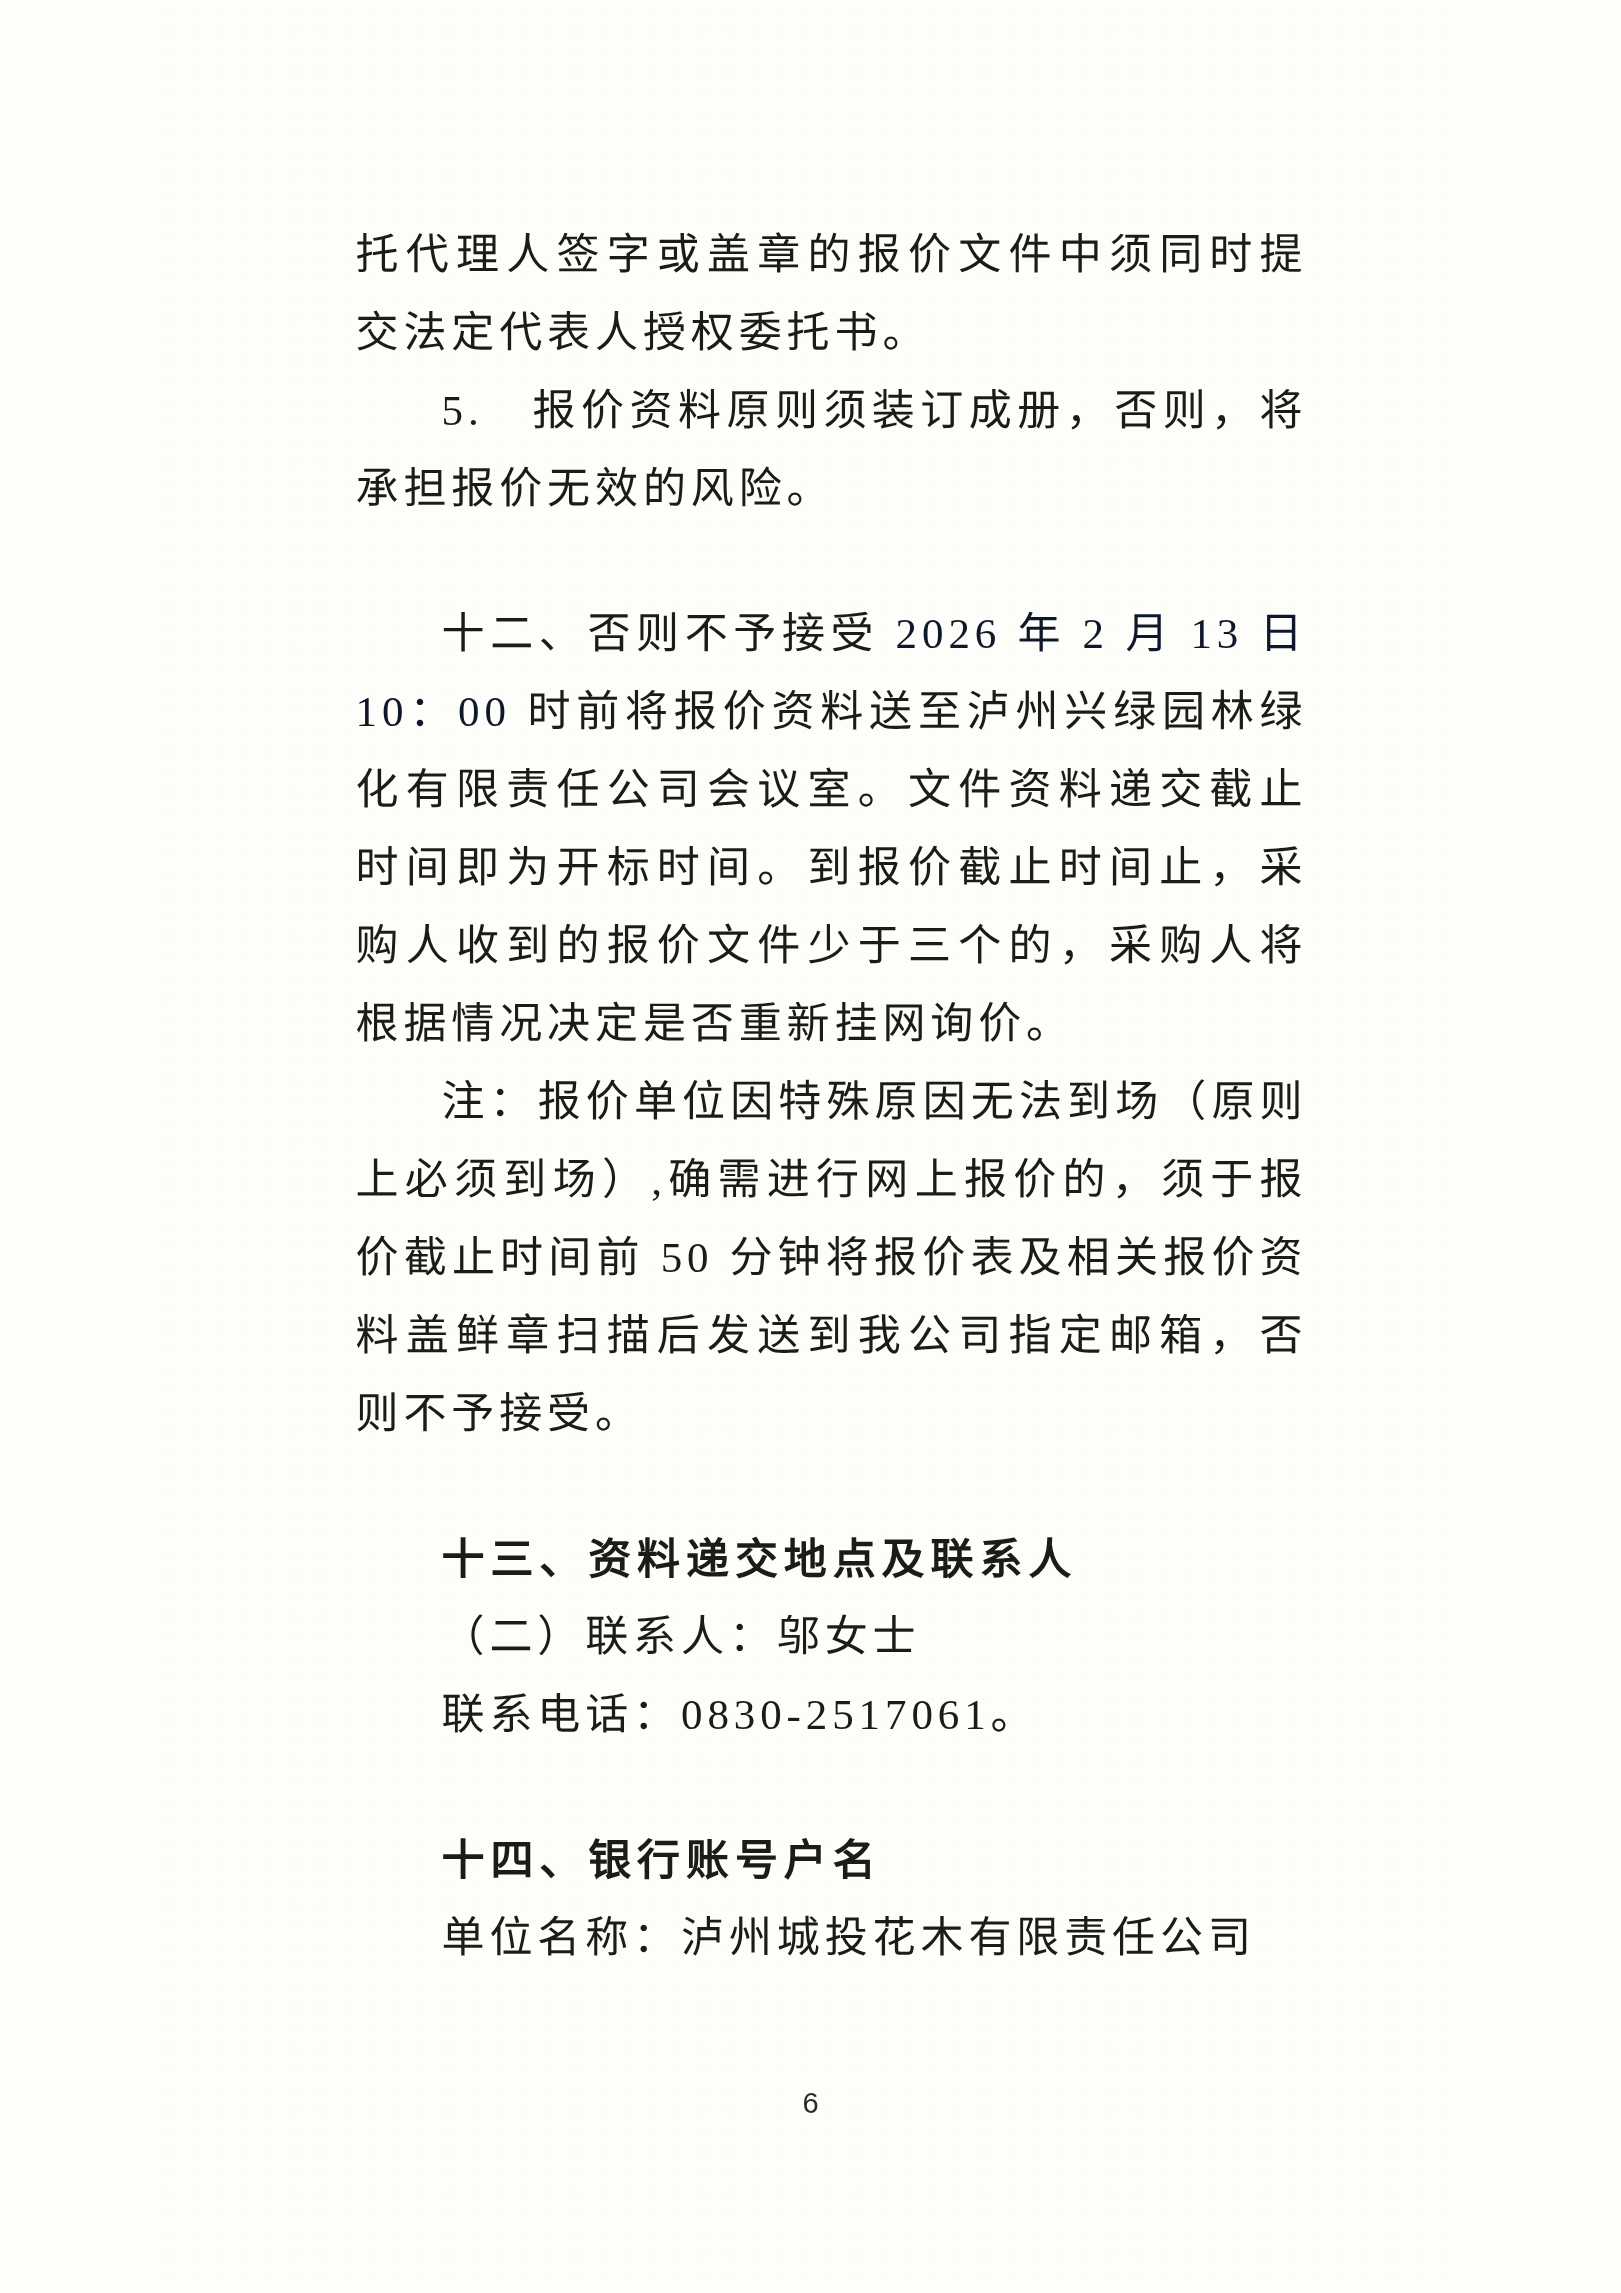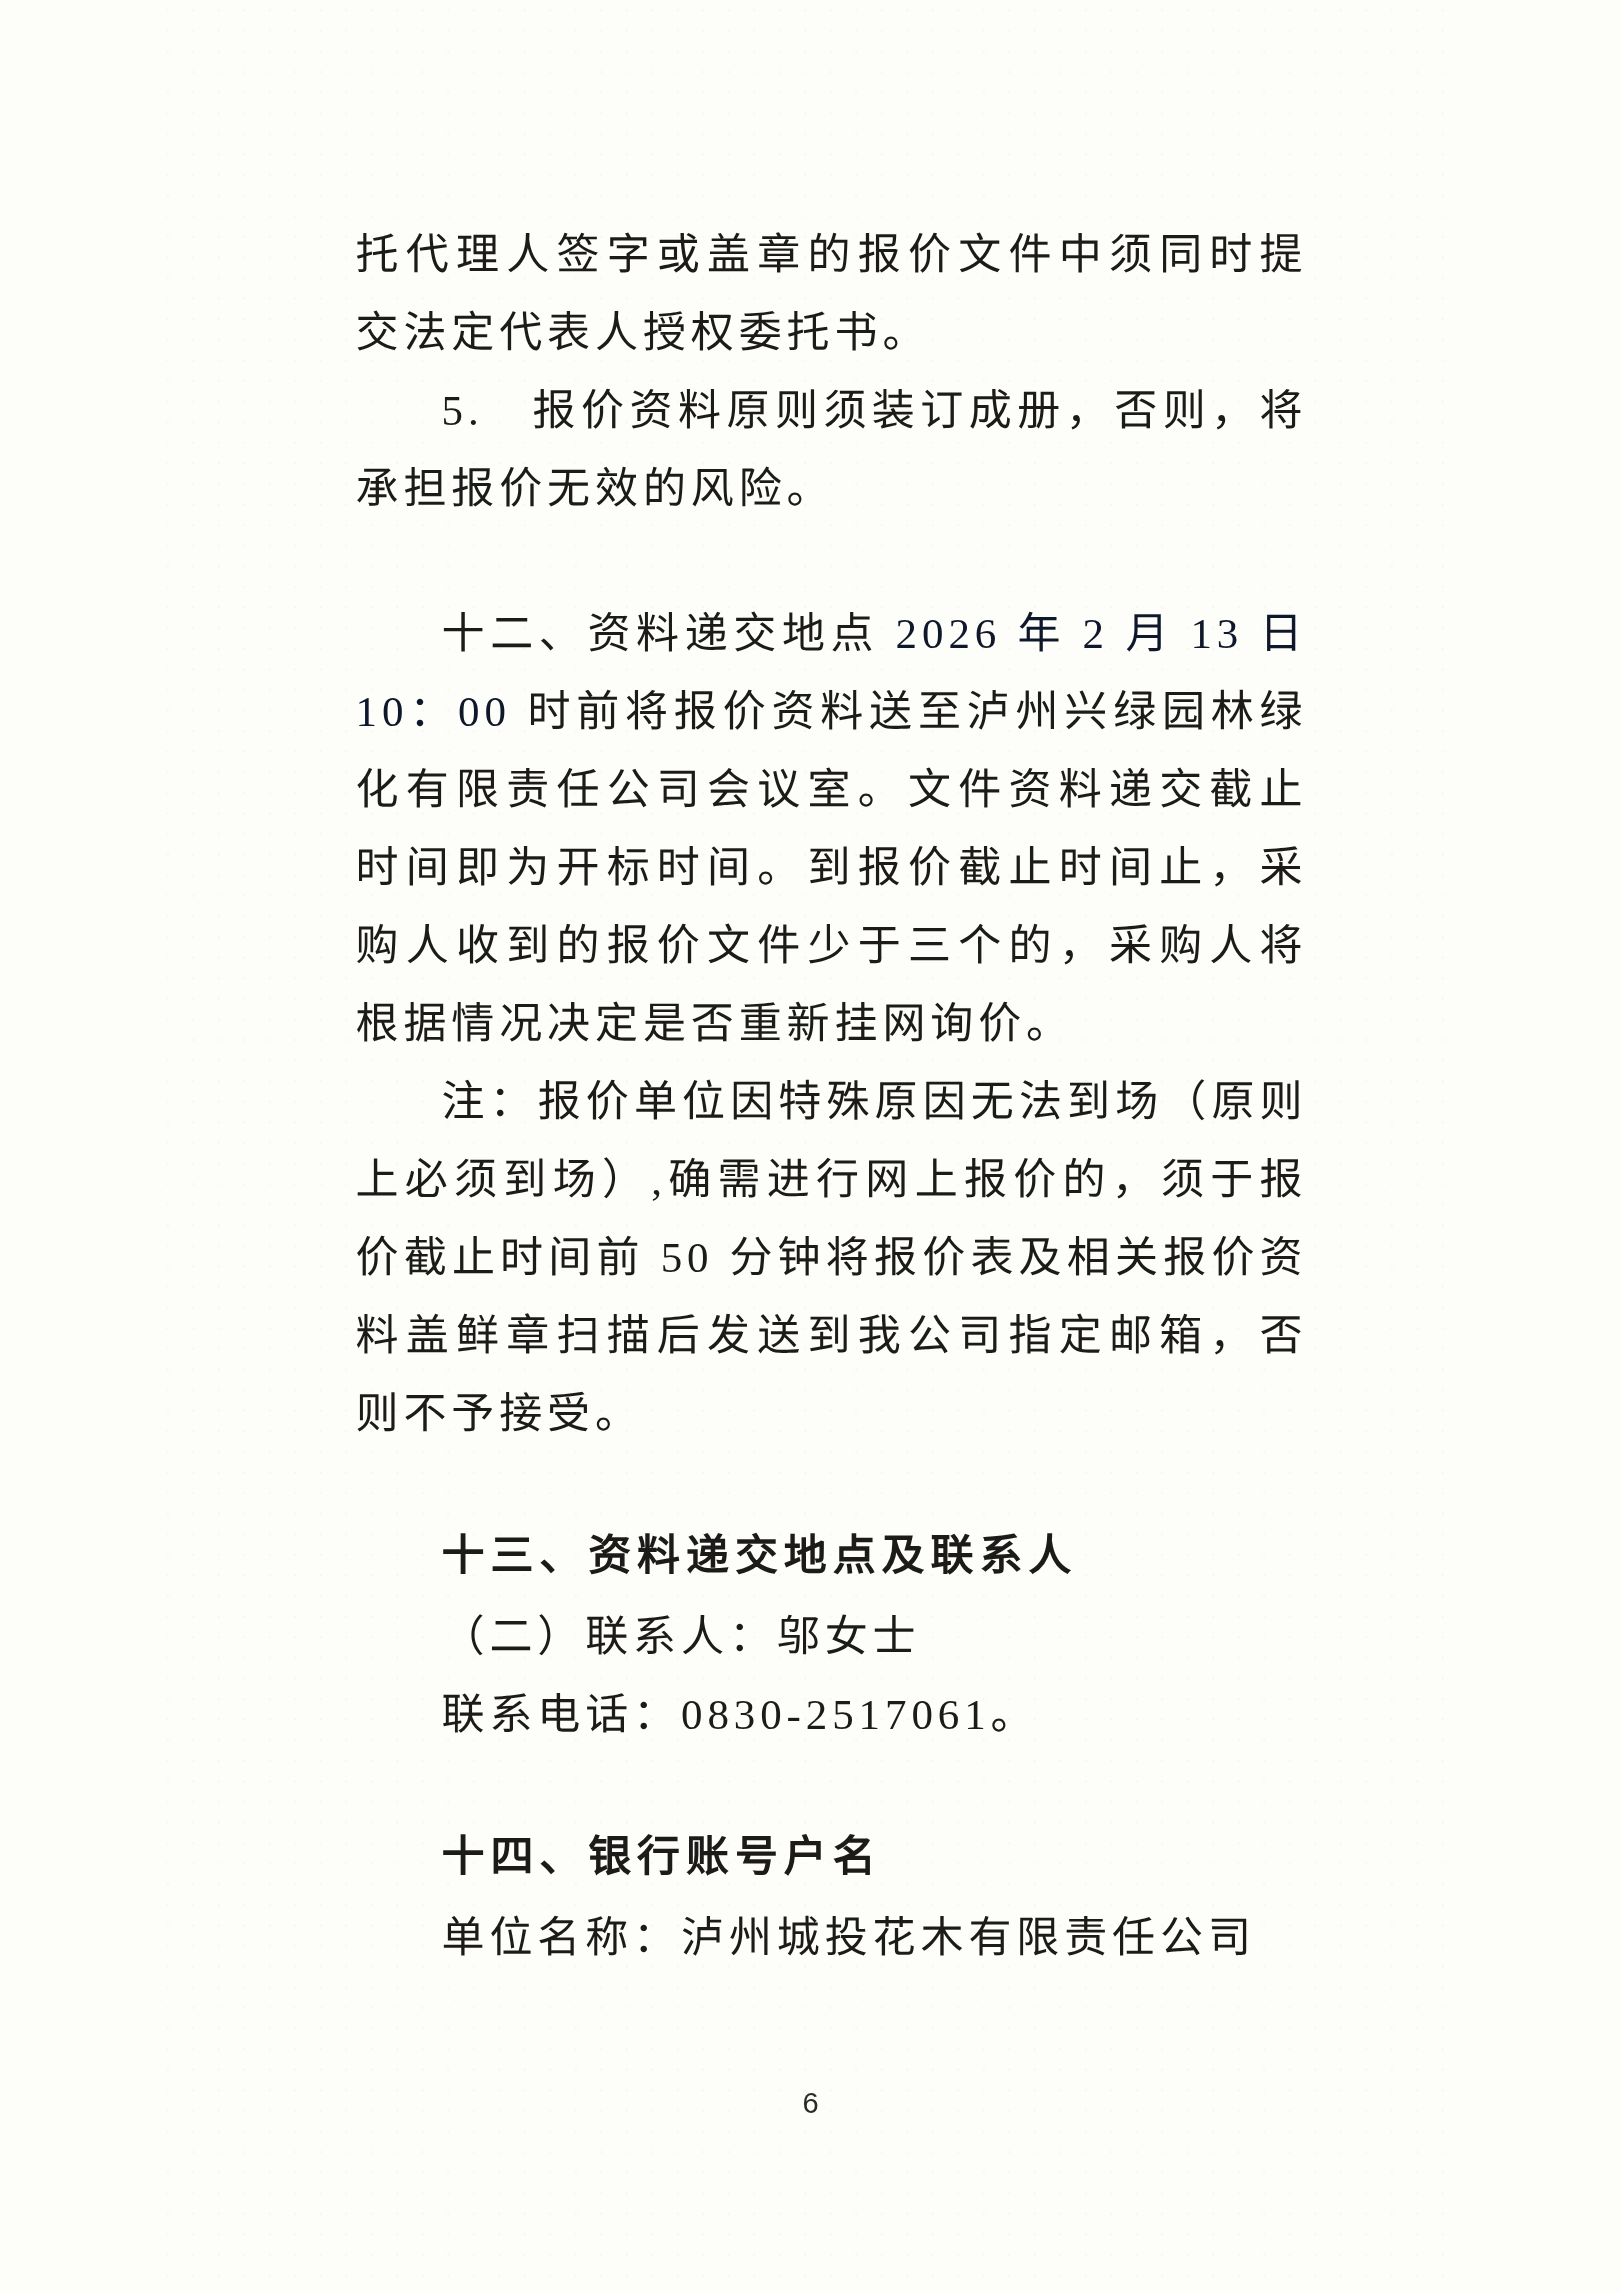--- a/index.html
+++ b/index.html
@@ -38,21 +38,21 @@
     text-align: justify;
     text-justify: inter-ideograph;
   }
   .content p {
     margin: 0;
     padding: 0;
   }
   .content p.indent { text-indent: 2em; }
   .content p.gap { margin-top: 67px; }
   .content p.heading {
-    font-family: Liberation Mono, monospace;
+    font-family: Liberation Sans, sans-serif;
     font-weight: bold;
     letter-spacing: 5.9px;
   }
   .page-footer {
     position: absolute;
     left: 0;
     right: 0;
     top: 2086px;
     text-align: center;
     font-family: "Liberation Sans", "DejaVu Sans", sans-serif;
@@ -61,21 +61,21 @@
     color: #2a2a28;
   }
 </style>
 </head>
 <body>
 
 <div class="page">
   <main class="content" id="doc-content">
       <p class="body"><span>托代理人签字或盖章的报价文件中须同时提交法定代表人授权委托书。</span></p>
       <p class="body indent"><span>5.　报价资料原则须装订成册，否则，将承担报价无效的风险。</span></p>
-      <p class="body indent gap"><span>十二、资料递交地点 </span><span style="color: #0f172a;">2026 年 2 月 13 日 10：00</span><span> 时前将报价资料送至泸州兴绿园林绿化有限责任公司会议室。文件资料递交截止时间即为开标时间。到报价截止时间止，采购人收到的报价文件少于三个的，采购人将根据情况决定是否重新挂网询价。</span></p>
+      <p class="body indent gap"><span>十二、否则不予接受 </span><span style="color: #0f172a;">2026 年 2 月 13 日 10：00</span><span> 时前将报价资料送至泸州兴绿园林绿化有限责任公司会议室。文件资料递交截止时间即为开标时间。到报价截止时间止，采购人收到的报价文件少于三个的，采购人将根据情况决定是否重新挂网询价。</span></p>
       <p class="body indent"><span>注：报价单位因特殊原因无法到场（原则上必须到场）,确需进行网上报价的，须于报价截止时间前 50 分钟将报价表及相关报价资料盖鲜章扫描后发送到我公司指定邮箱，否则不予接受。</span></p>
       <p class="heading indent gap"><span>十三、资料递交地点及联系人</span></p>
       <p class="body indent"><span>（二）联系人：邬女士</span></p>
       <p class="body indent"><span>联系电话：0830-2517061。</span></p>
       <p class="heading indent gap"><span>十四、银行账号户名</span></p>
       <p class="body indent"><span>单位名称：泸州城投花木有限责任公司</span></p>
     </main>
   <footer class="page-footer">
     <span>6</span>
   </footer>

